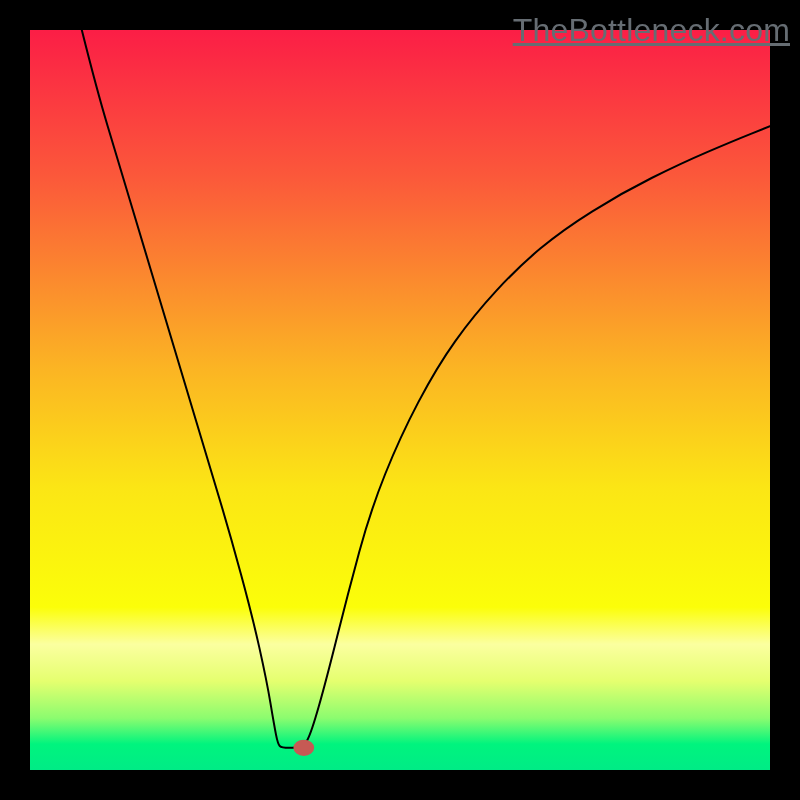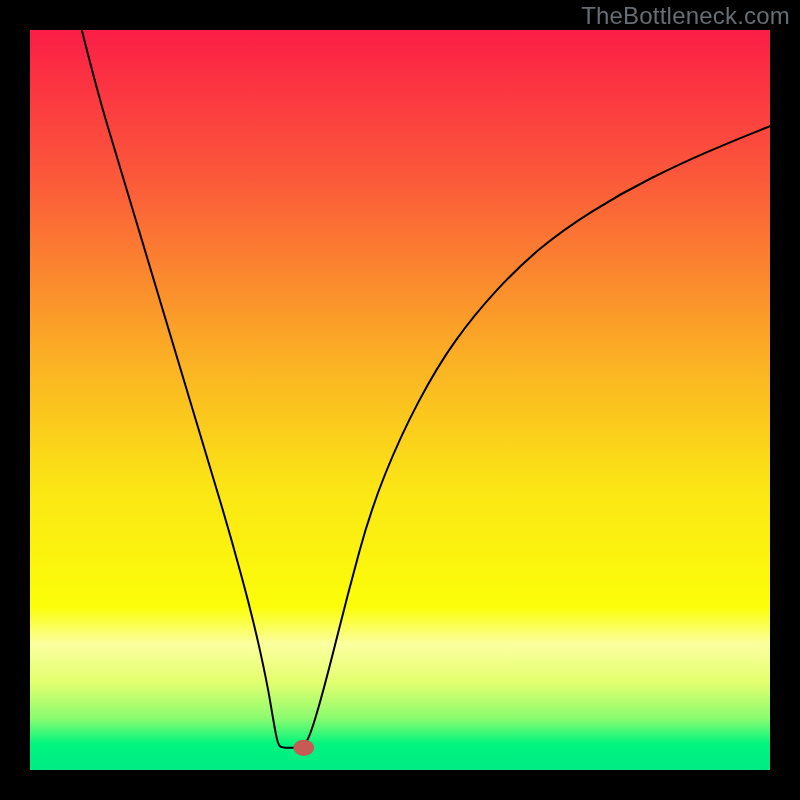--- a/index.html
+++ b/index.html
@@ -14,28 +14,29 @@
   .frame {
     position: absolute;
     top: 0;
     left: 0;
     width: 800px;
     height: 800px;
     background: #000;
   }
   .watermark {
     position: absolute;
-    top: 2px;
+    top: 12px;
     right: 10px;
     color: #666d73;
-    font-size: 24px;
+    font-size: 32px;
     font-weight: 500;
     letter-spacing: 0.2px;
     z-index: 5;
     user-select: none;
+    text-decoration: underline;
   }
   .plot {
     position: absolute;
     top: 30px;
     left: 30px;
     width: 740px;
     height: 740px;
   }
   svg {
     display: block;

